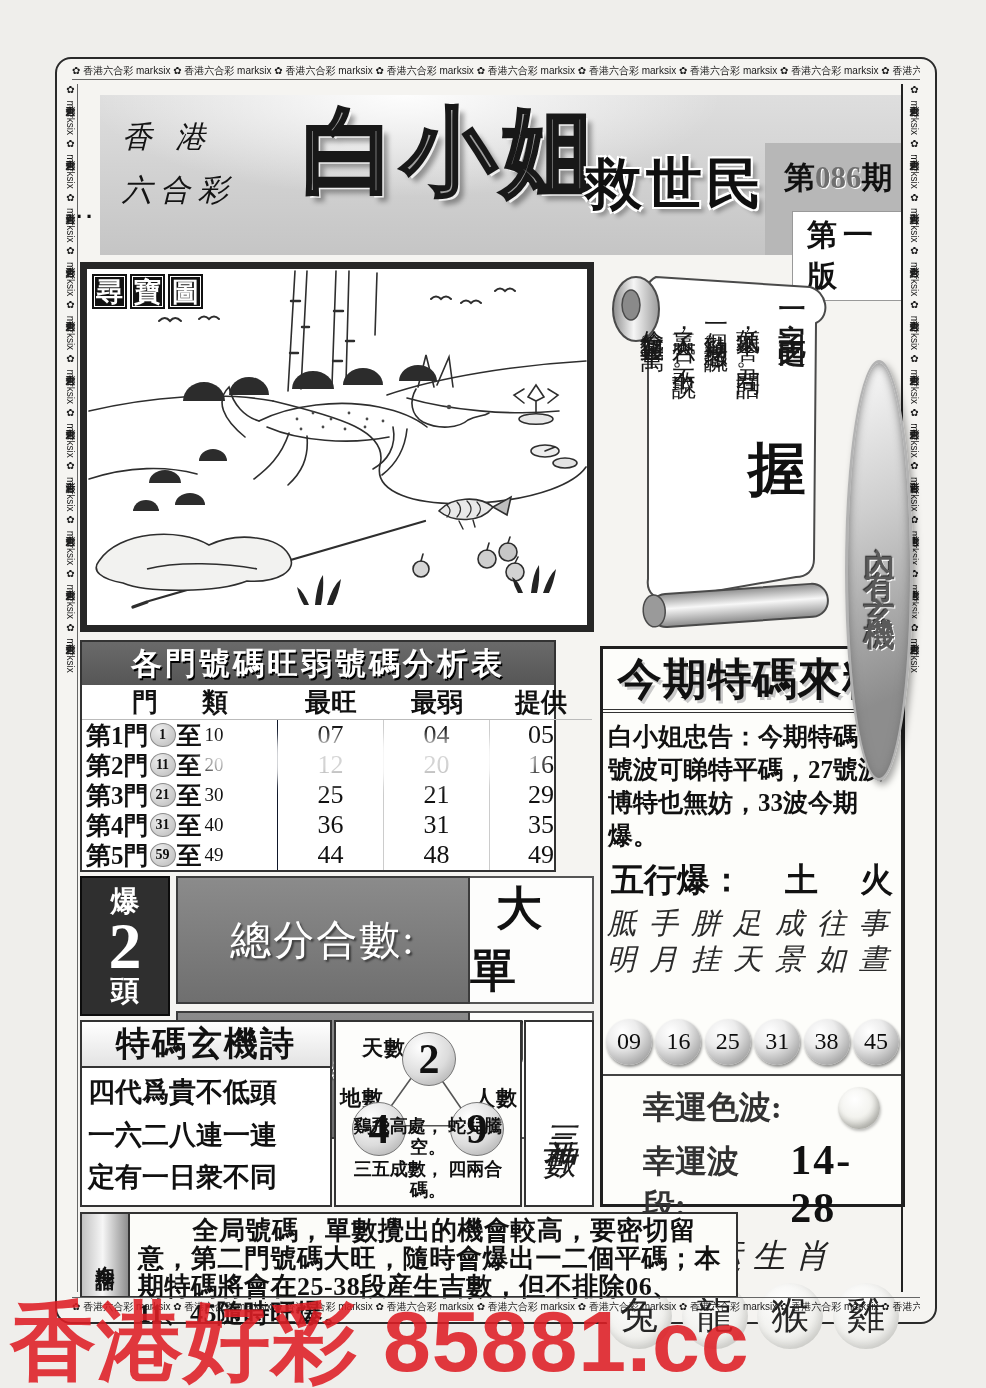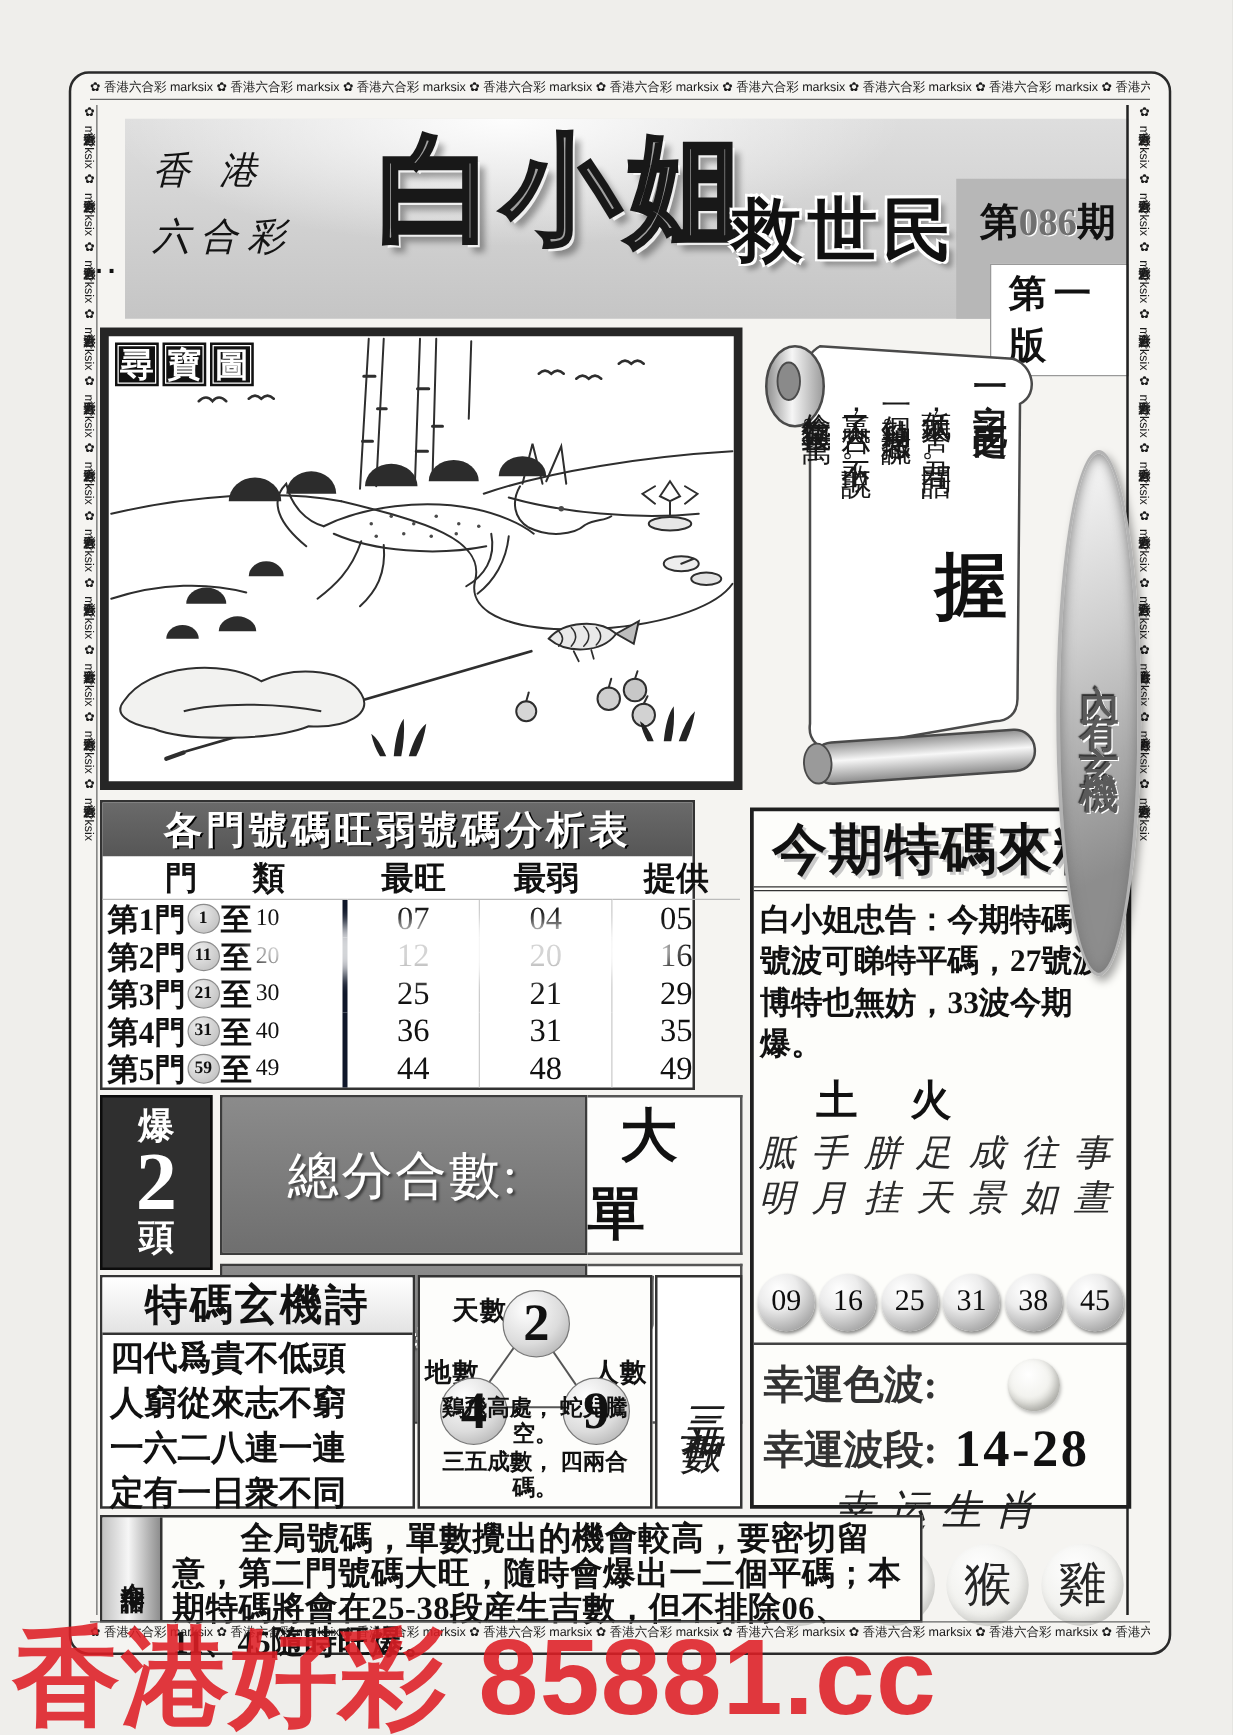--- a/index.html
+++ b/index.html
@@ -42,21 +42,21 @@
 
   
   .analysis{position:absolute;left:80px;top:640px;width:476px;height:232px;border:2px solid #333;background:#fff;box-sizing:border-box;}
   .analysis-title{height:43px;background:linear-gradient(#6a6a6a,#565656);color:#fff;display:flex;align-items:center;justify-content:center;
                   font-size:31px;font-weight:bold;letter-spacing:3px;text-shadow:1.5px 1.5px 0 #000;}
   .a-grid{display:grid;grid-template-columns:196px 106px 106px 102px;}
   .a-head{font-size:26px;font-weight:bold;height:34px;display:flex;align-items:center;justify-content:center;border-bottom:1px solid #bbb;}
   .a-head.gate{justify-content:space-around;padding:0 28px;}
   .a-cell{height:30px;display:flex;align-items:center;justify-content:center;font-size:26px;border-right:1px solid #ccc;}
   .a-cell:nth-child(4n){border-right:none;}
-  .a-gate{justify-content:flex-start;padding-left:4px;font-weight:bold;font-size:25px;gap:1px;border-right:4px solid #0f172a;}
+  .a-gate{justify-content:flex-start;padding-left:4px;font-weight:bold;font-size:25px;gap:1px;border-right:1px solid #0f172a;}
   .badge{width:24px;height:22px;border-radius:50%;background:radial-gradient(circle at 35% 30%,#eee,#b9b9b9);
          border:1px solid #8c8c8c;font-size:14px;font-weight:bold;display:flex;align-items:center;justify-content:center;flex:0 0 auto;}
   .range-end{font-weight:normal;font-size:19px;margin-left:2px;}
   .smudge{position:absolute;left:120px;top:96px;width:340px;height:44px;background:rgba(255,255,255,.82);
           filter:blur(7px);z-index:2;border-radius:40%;}
 
   
   .burst{position:absolute;left:80px;top:876px;width:514px;height:140px;display:flex;box-sizing:border-box;}
   .burst-side{width:90px;background:#2f2f2f;color:#fff;border:2px solid #0c0c0c;display:flex;flex-direction:column;
               align-items:center;justify-content:center;box-sizing:border-box;}
@@ -122,21 +122,21 @@
   .wuxing .val{margin-left:42px;}
   .couplet{padding:2px 4px 0;}
   .couplet-line{font-size:29px;font-family:"Liberation Serif",serif;font-style:italic;color:#2b2b2b;
                 letter-spacing:13px;white-space:nowrap;line-height:1.25;}
   .balls{display:flex;justify-content:space-between;padding:7px 3px 9px;border-bottom:2px solid #444;}
   .ball{width:46px;height:46px;border-radius:50%;display:flex;align-items:center;justify-content:center;
         font-size:24px;font-weight:normal;color:#0d0d0d;
         background:radial-gradient(circle at 35% 28%,#fff 0%,#ececec 35%,#9c9c9c 85%,#7d7d7d);
         box-shadow:1px 2px 3px rgba(0,0,0,.45);margin-top:34px;}
   .lucky-row{display:flex;align-items:center;padding:10px 8px 0;}
-  .lucky-label{font-size:32px;font-weight:bold;color:#333;}
+  .lucky-label{font-size:32px;font-weight:bold;color:#333;margin-left:32px;}
   .color-ball{width:42px;height:42px;border-radius:50%;margin-left:56px;
               background:radial-gradient(circle at 40% 30%,#fff,#f3f3ef 45%,#c9c9c0);
               box-shadow:inset -3px -4px 7px rgba(0,0,0,.22),1px 2px 3px rgba(0,0,0,.25);}
   .wave-row{display:flex;align-items:center;padding:6px 8px 0;}
   .wave-value{font-size:42px;font-weight:bold;margin-left:14px;letter-spacing:2px;}
   .zodiac-title{text-align:center;font-size:33px;font-family:"Liberation Serif",serif;font-style:italic;
                 letter-spacing:10px;color:#222;padding-top:2px;}
   .zodiac-row{display:flex;justify-content:space-between;padding:4px 3px 0;}
   .zodiac-circle{width:66px;height:66px;border-radius:50%;display:flex;align-items:center;justify-content:center;
                  background:radial-gradient(circle at 40% 30%,#fff,#f1f1ee 55%,#dbdbd6);
@@ -381,21 +381,20 @@
         <div class="burst-label">今期特碼:</div>
         <div class="burst-value">小雙</div>
       </div>
     </div>
   </div>
 
   <div class="poem-box serif">
     <div class="poem-title">特碼玄機詩</div>
     <div class="poem-lines">
       <div class="poem-line">四代爲貴不低頭</div>
-      <div class="poem-line">人窮從來志不窮</div>
       <div class="poem-line">一六二八連一連</div>
       <div class="poem-line">定有一日衆不同</div>
     </div>
   </div>
 
   <div class="tri-box serif">
     <svg class="tri-svg" viewBox="0 0 188 187">
       <line x1="92" y1="36" x2="42" y2="106" stroke="#555" stroke-width="1.6"></line>
       <line x1="92" y1="36" x2="140" y2="106" stroke="#555" stroke-width="1.6"></line>
       <line x1="42" y1="106" x2="140" y2="106" stroke="#555" stroke-width="1.6"></line>
@@ -413,20 +412,21 @@
   </div>
 
   <div class="sanyuan">
     <span>三元神數</span>
   </div>
 
   <div class="special serif">
     <div class="special-title">今期特碼來料</div>
     <div class="advice">白小姐忠告：今期特碼18號波可睇特平碼，27號波博特也無妨，33波今期爆。</div>
     <div class="wuxing">
+      <span>五行爆：</span>
       <span class="val">土</span>
       <span class="val">火</span>
     </div>
     <div class="couplet">
       <div class="couplet-line">胝手胼足成往事</div>
       <div class="couplet-line">明月挂天景如晝</div>
     </div>
     <div class="balls">
       <div class="ball">09</div>
       <div class="ball">16</div>

